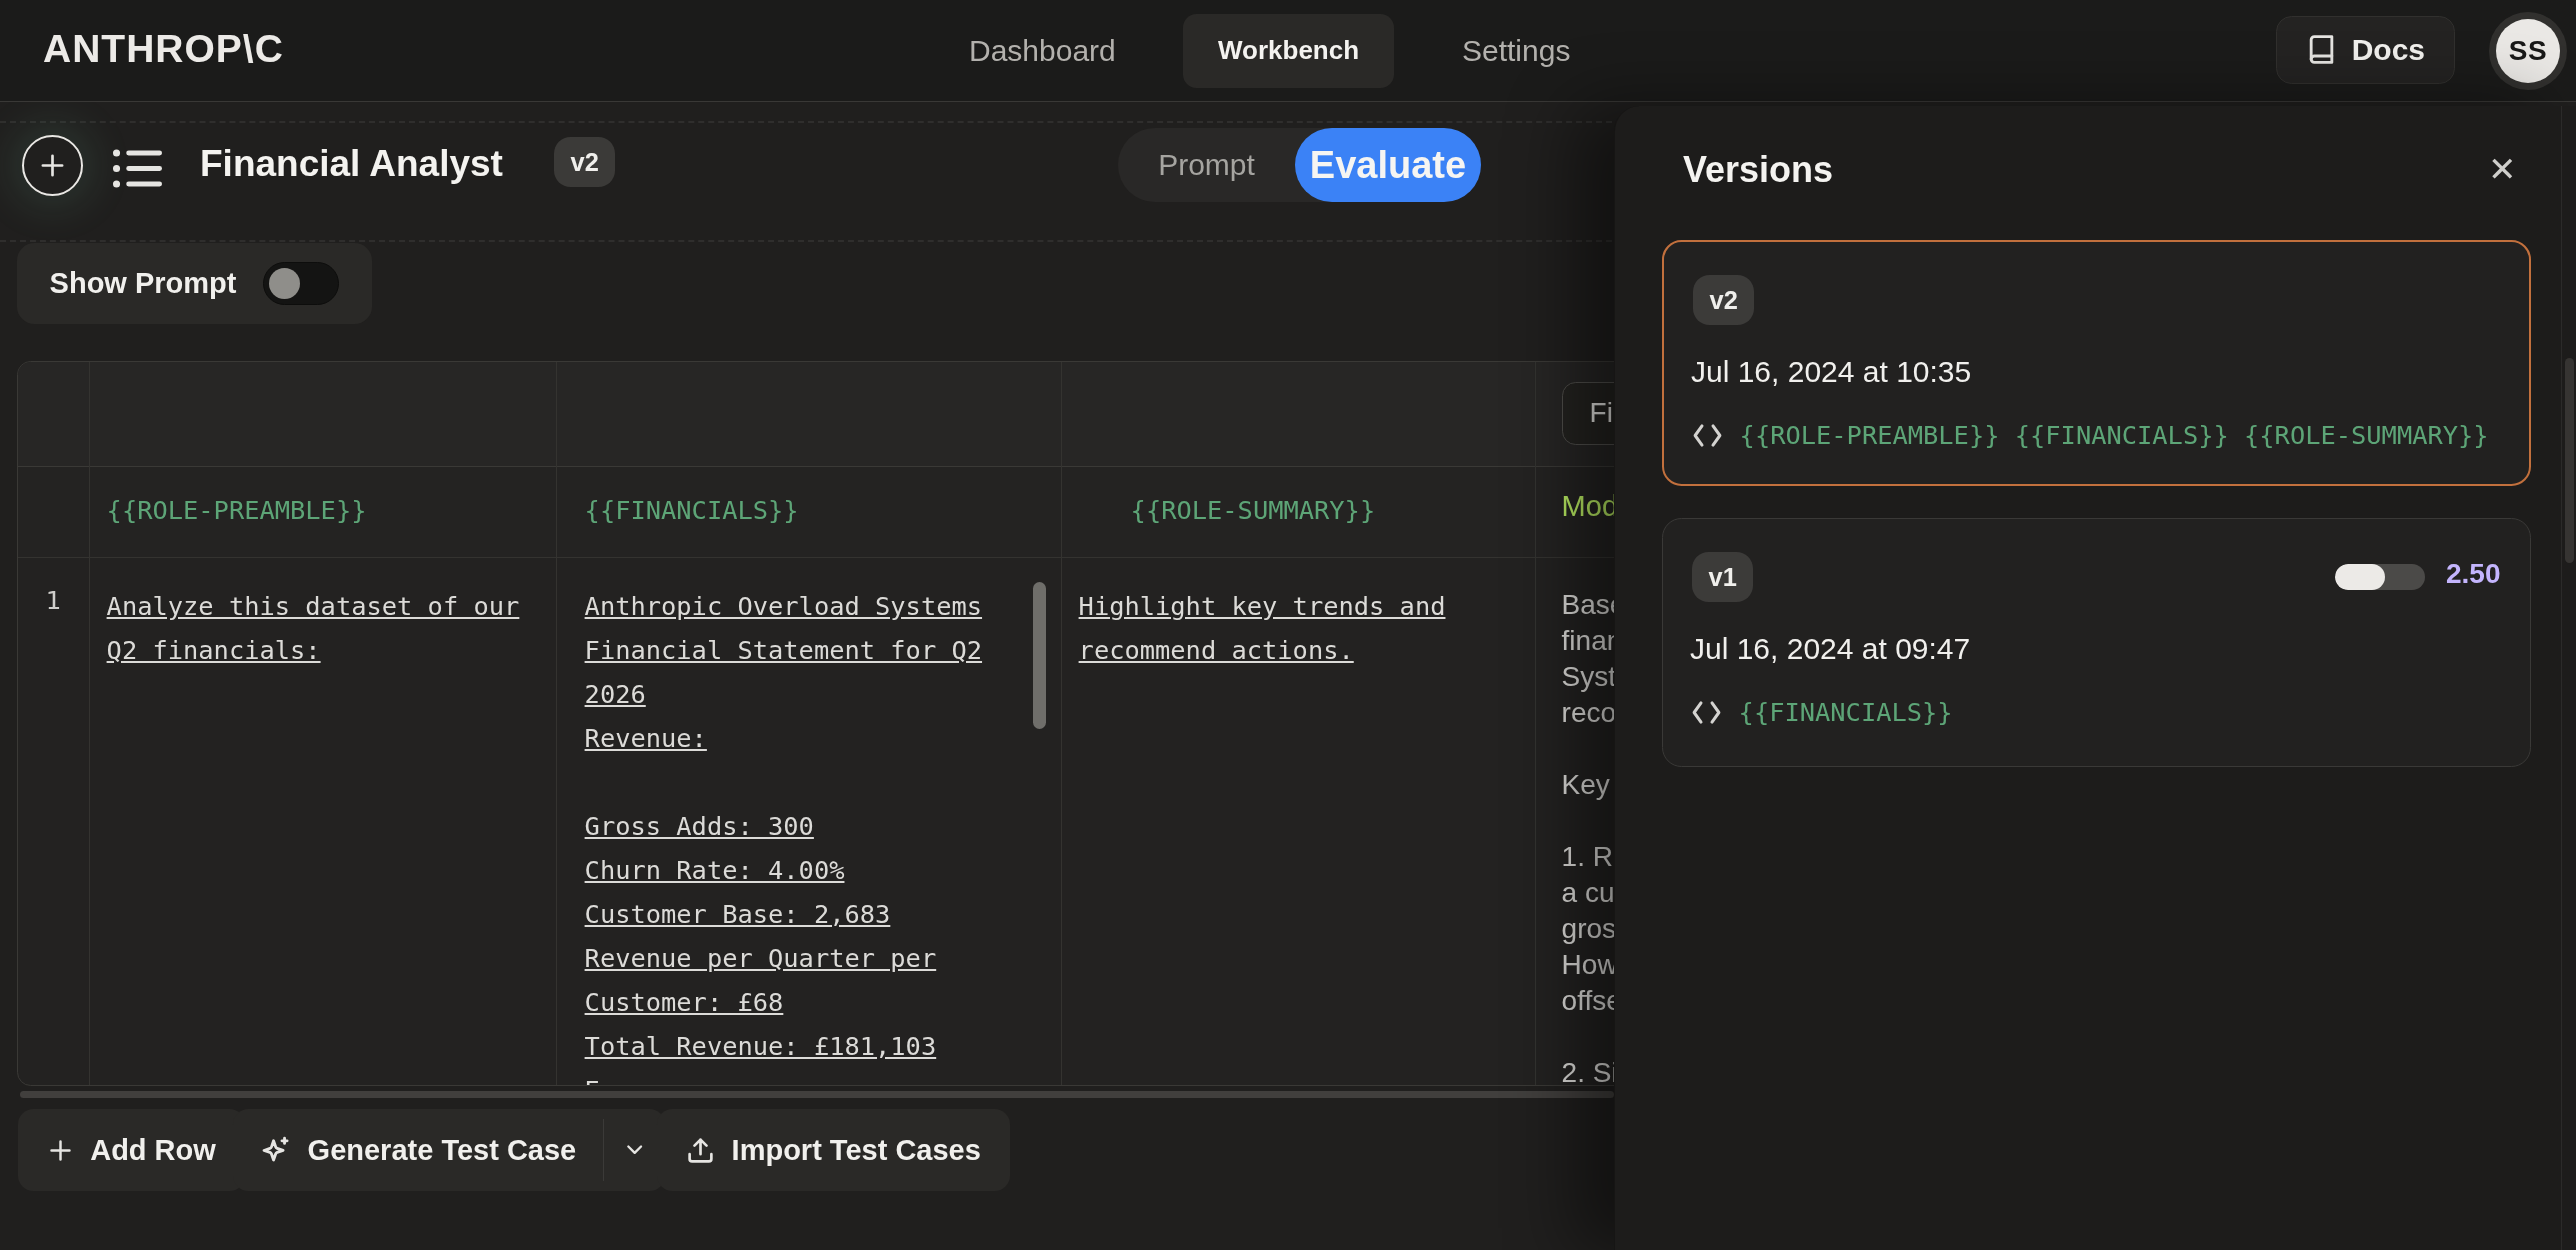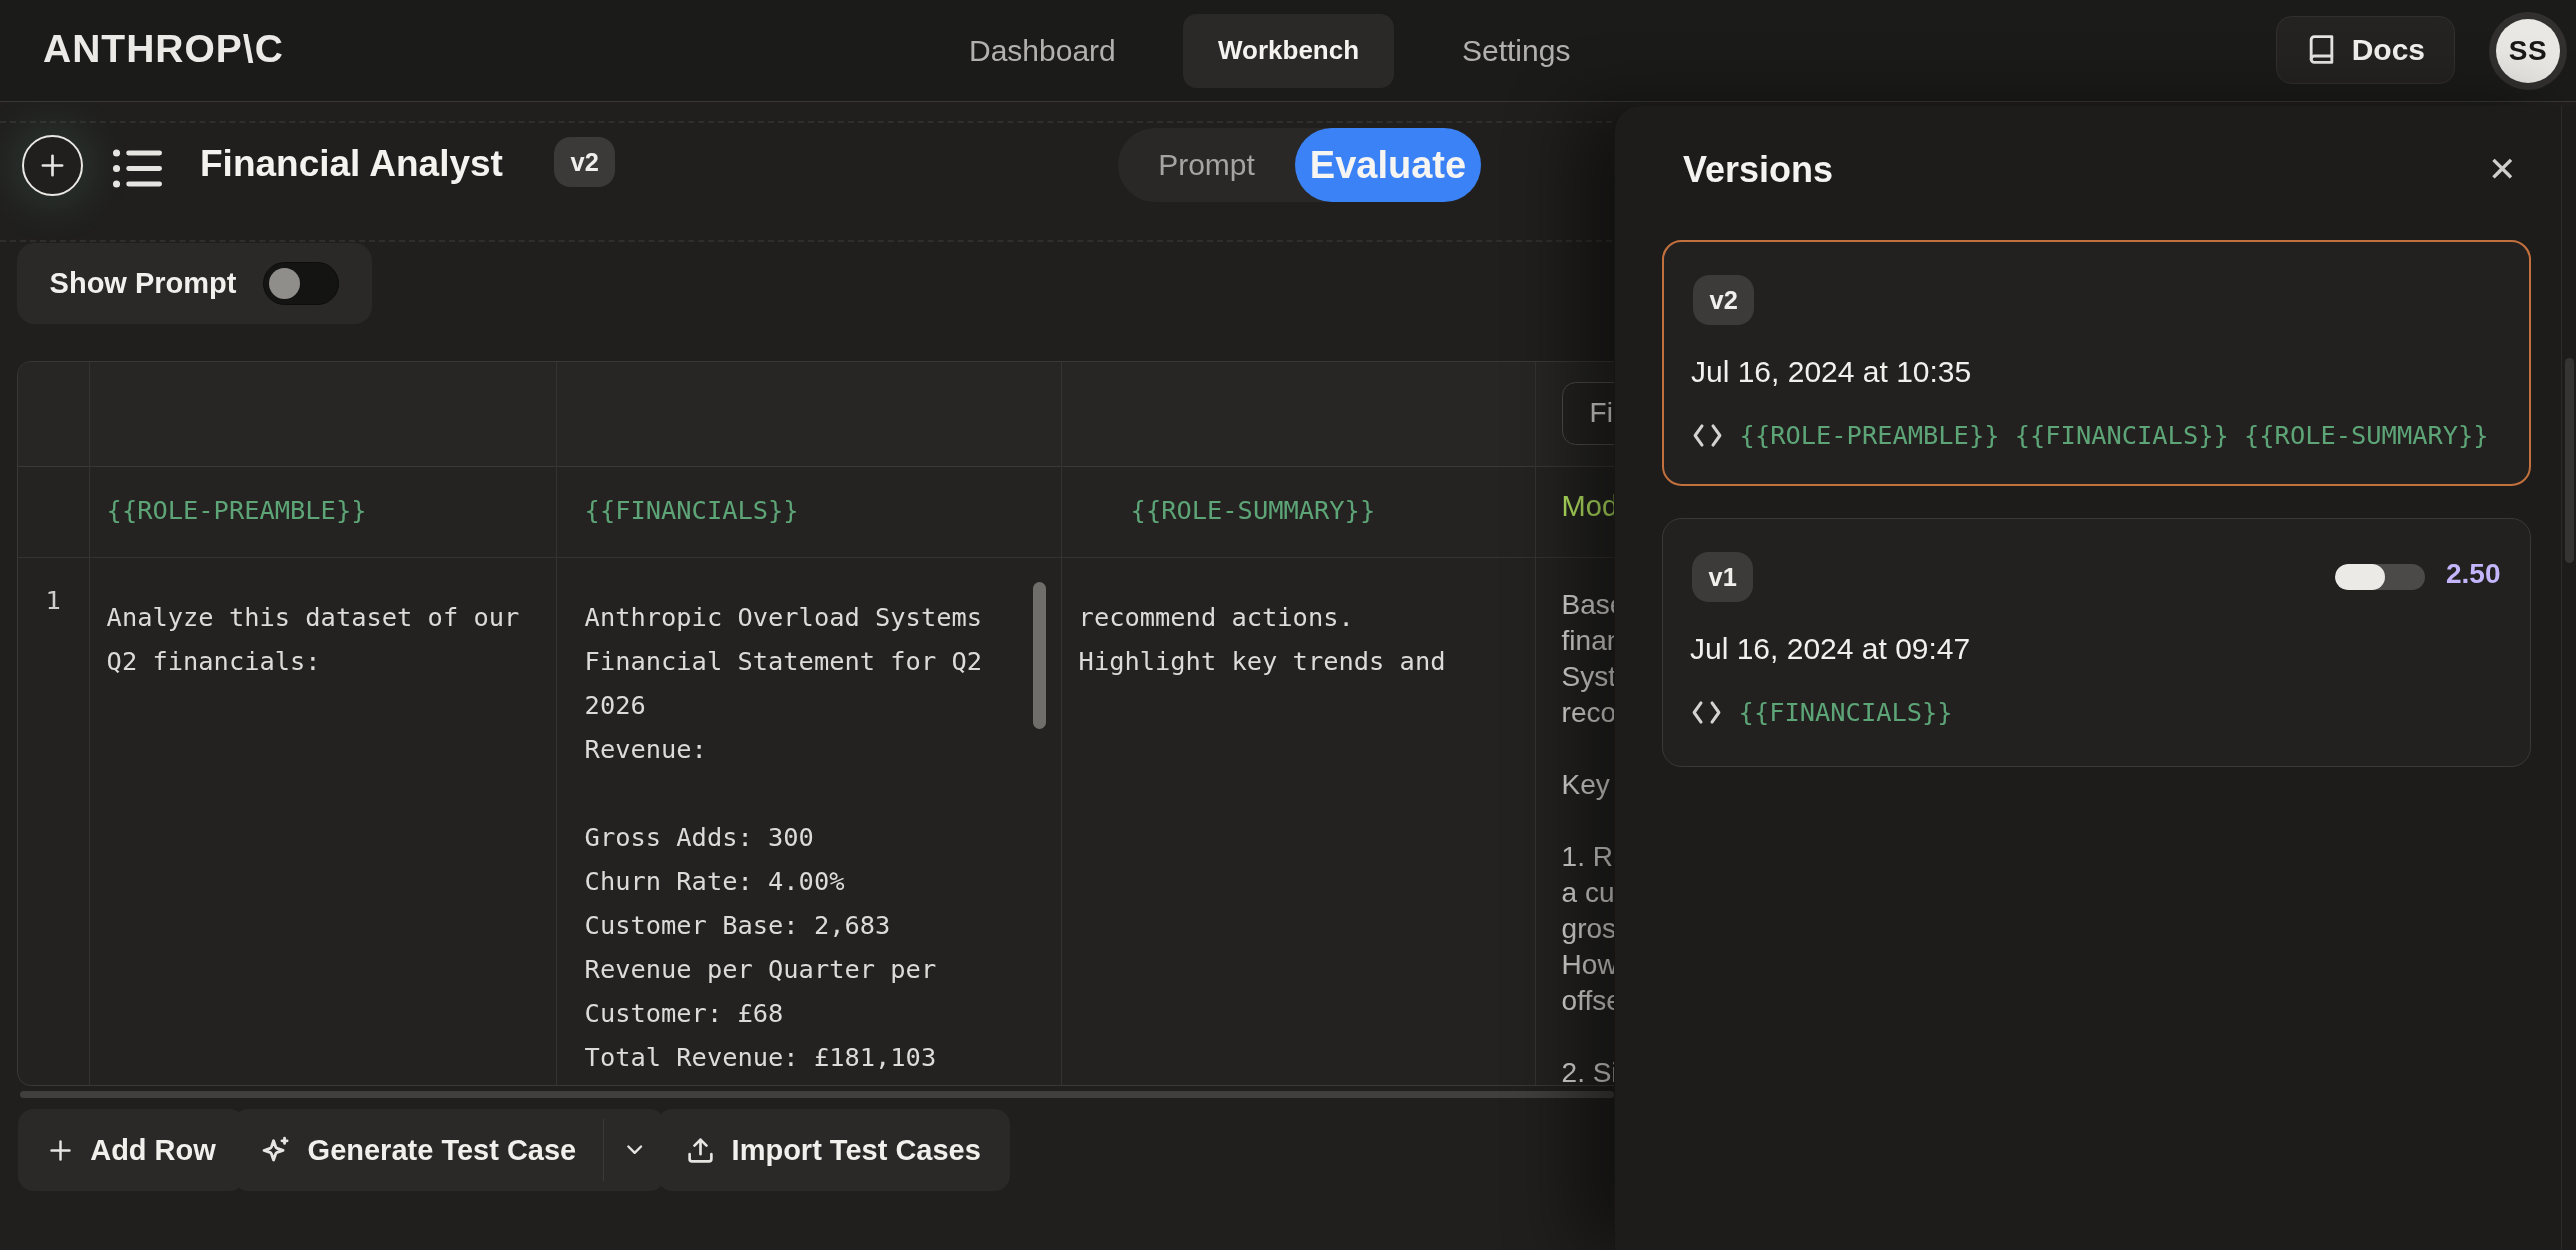--- a/index.html
+++ b/index.html
@@ -61,21 +61,21 @@
   .cline{ position:absolute; top:0; bottom:0; width:1px; background:#343330;}
   .c1{left:71px}.c2{left:538px}.c3{left:1043px}.c4{left:1517px}
   .mono{ font-family:"DejaVu Sans Mono", monospace; }
   .var{ position:absolute; top:133px; font-size:25.4px; color:#5da577; white-space:pre;}
   .v1x{left:89px}.v2x{left:567px}.v3x{left:1113px}
   .out-head{ position:absolute; left:1544px; top:128px; font-size:29px; color:#bef264; white-space:pre;text-align:center;}
   .fin-btn{ position:absolute; left:1544px; top:19.5px; height:63px; min-width:225px; padding:0 27px;
             border:1px solid #504f4c; border-radius:13.7px; background:#242320; color:#e8e7e4;
             font-size:28px; display:flex; align-items:center; white-space:pre; cursor:pointer;}
   .rownum{ position:absolute; left:0; top:223px; width:71px; text-align:center; font-size:25.4px; color:#cfcecb;}
-  .cell{ position:absolute; top:233px; font-size:25.4px; color:#dcdbd8; cursor:text;}
+  .cell{ position:absolute; top:222px; font-size:25.4px; color:#dcdbd8; cursor:text;text-decoration:underline;}
   .cell > div{ height:44px; line-height:44px; white-space:pre;}
   .cl1{left:89px; width:440px;} .cl2{left:567px; width:440px;} .cl3{left:1061px; width:440px;}
   .outcell{ position:absolute; left:1544px; top:225px; font-family:"Liberation Sans",sans-serif;
             font-size:28px; color:#e2e1de;}
   .outcell > div{ height:36px; line-height:36px; white-space:pre;}
   .cell-scrollbar{ position:absolute; left:1015px; top:220px; width:13.7px; height:147px;
             border-radius:6.8px; background:#6f6e6a; cursor:pointer;}
   .hscroll{ position:absolute; left:19.5px; top:1091px; width:1594px; height:6.8px;
             border-radius:3.9px; background:#413f3d; cursor:pointer;}
   
@@ -198,22 +198,22 @@
         <div></div>
         <div>Gross Adds: 300</div>
         <div>Churn Rate: 4.00%</div>
         <div>Customer Base: 2,683</div>
         <div>Revenue per Quarter per</div>
         <div>Customer: £68</div>
         <div>Total Revenue: £181,103</div>
         <div>E</div>
       </div>
     <div class="cell mono cl3">
+        <div>Highlight key trends and</div>
         <div>recommend actions.</div>
-        <div>Highlight key trends and</div>
       </div>
     <div class="outcell">
         <div>Base</div>
         <div>finan</div>
         <div>Syste</div>
         <div>reco</div>
         <div></div>
         <div>Key T</div>
         <div></div>
         <div>1. Re</div>

